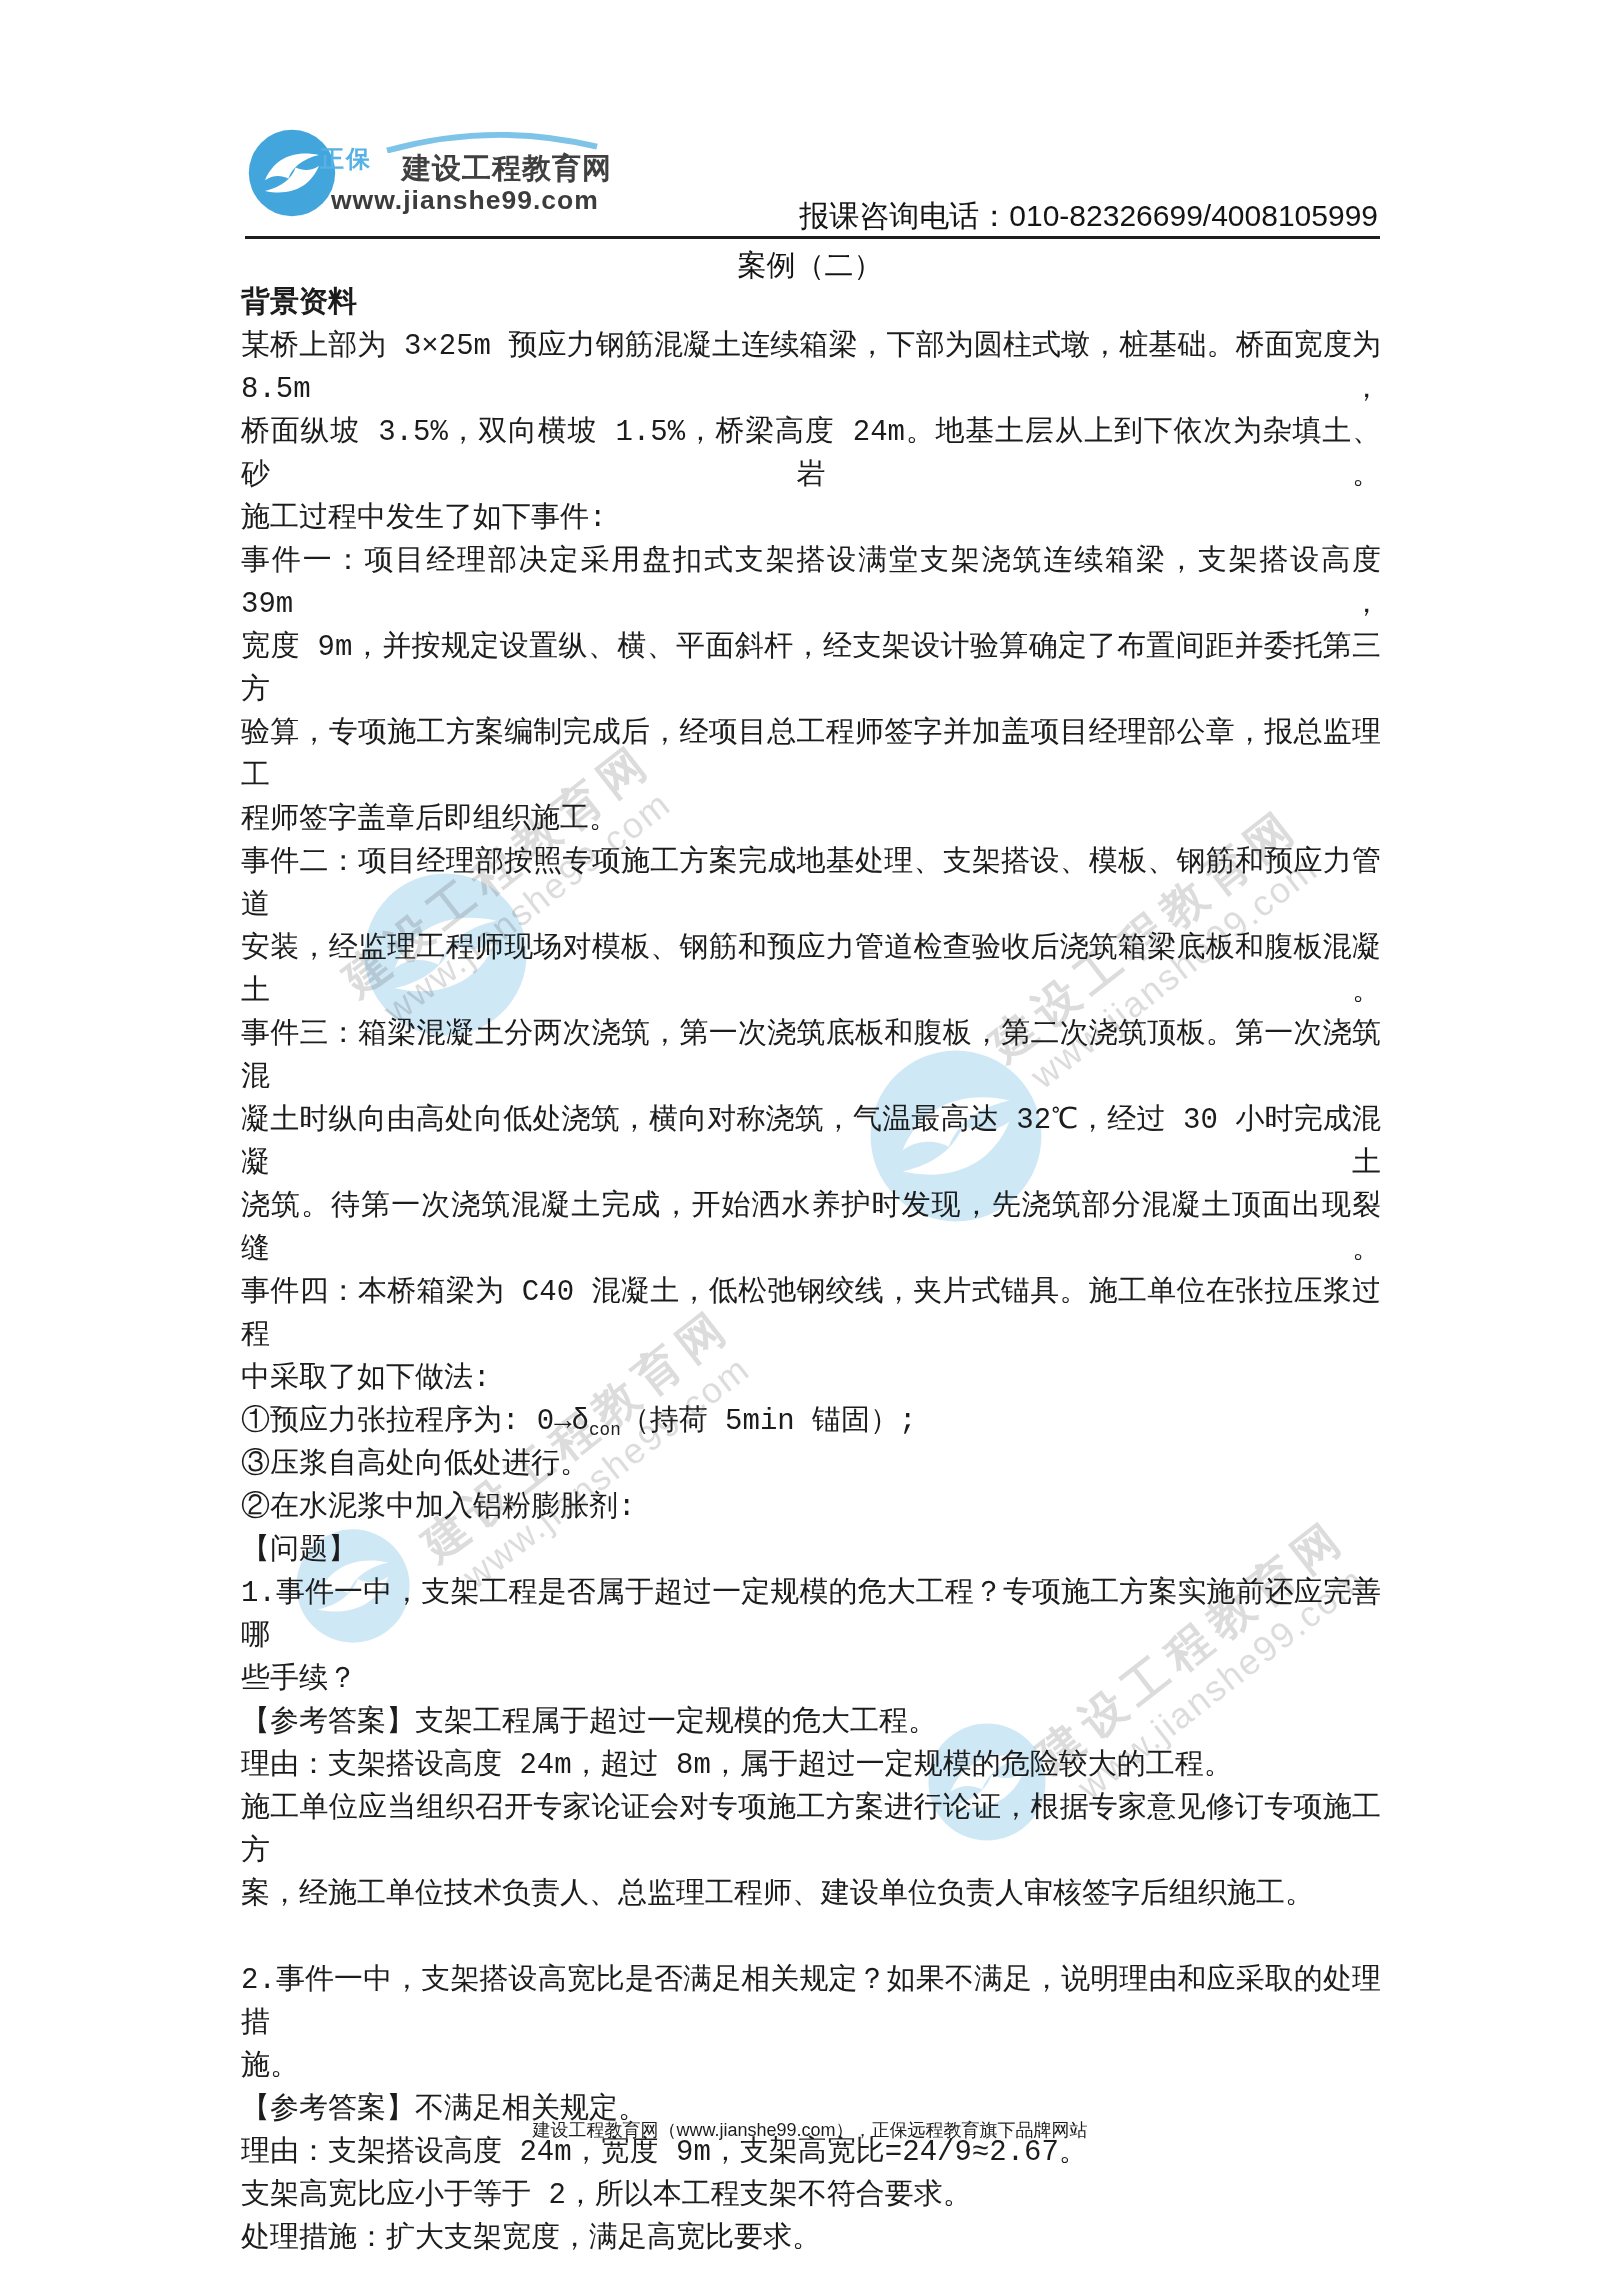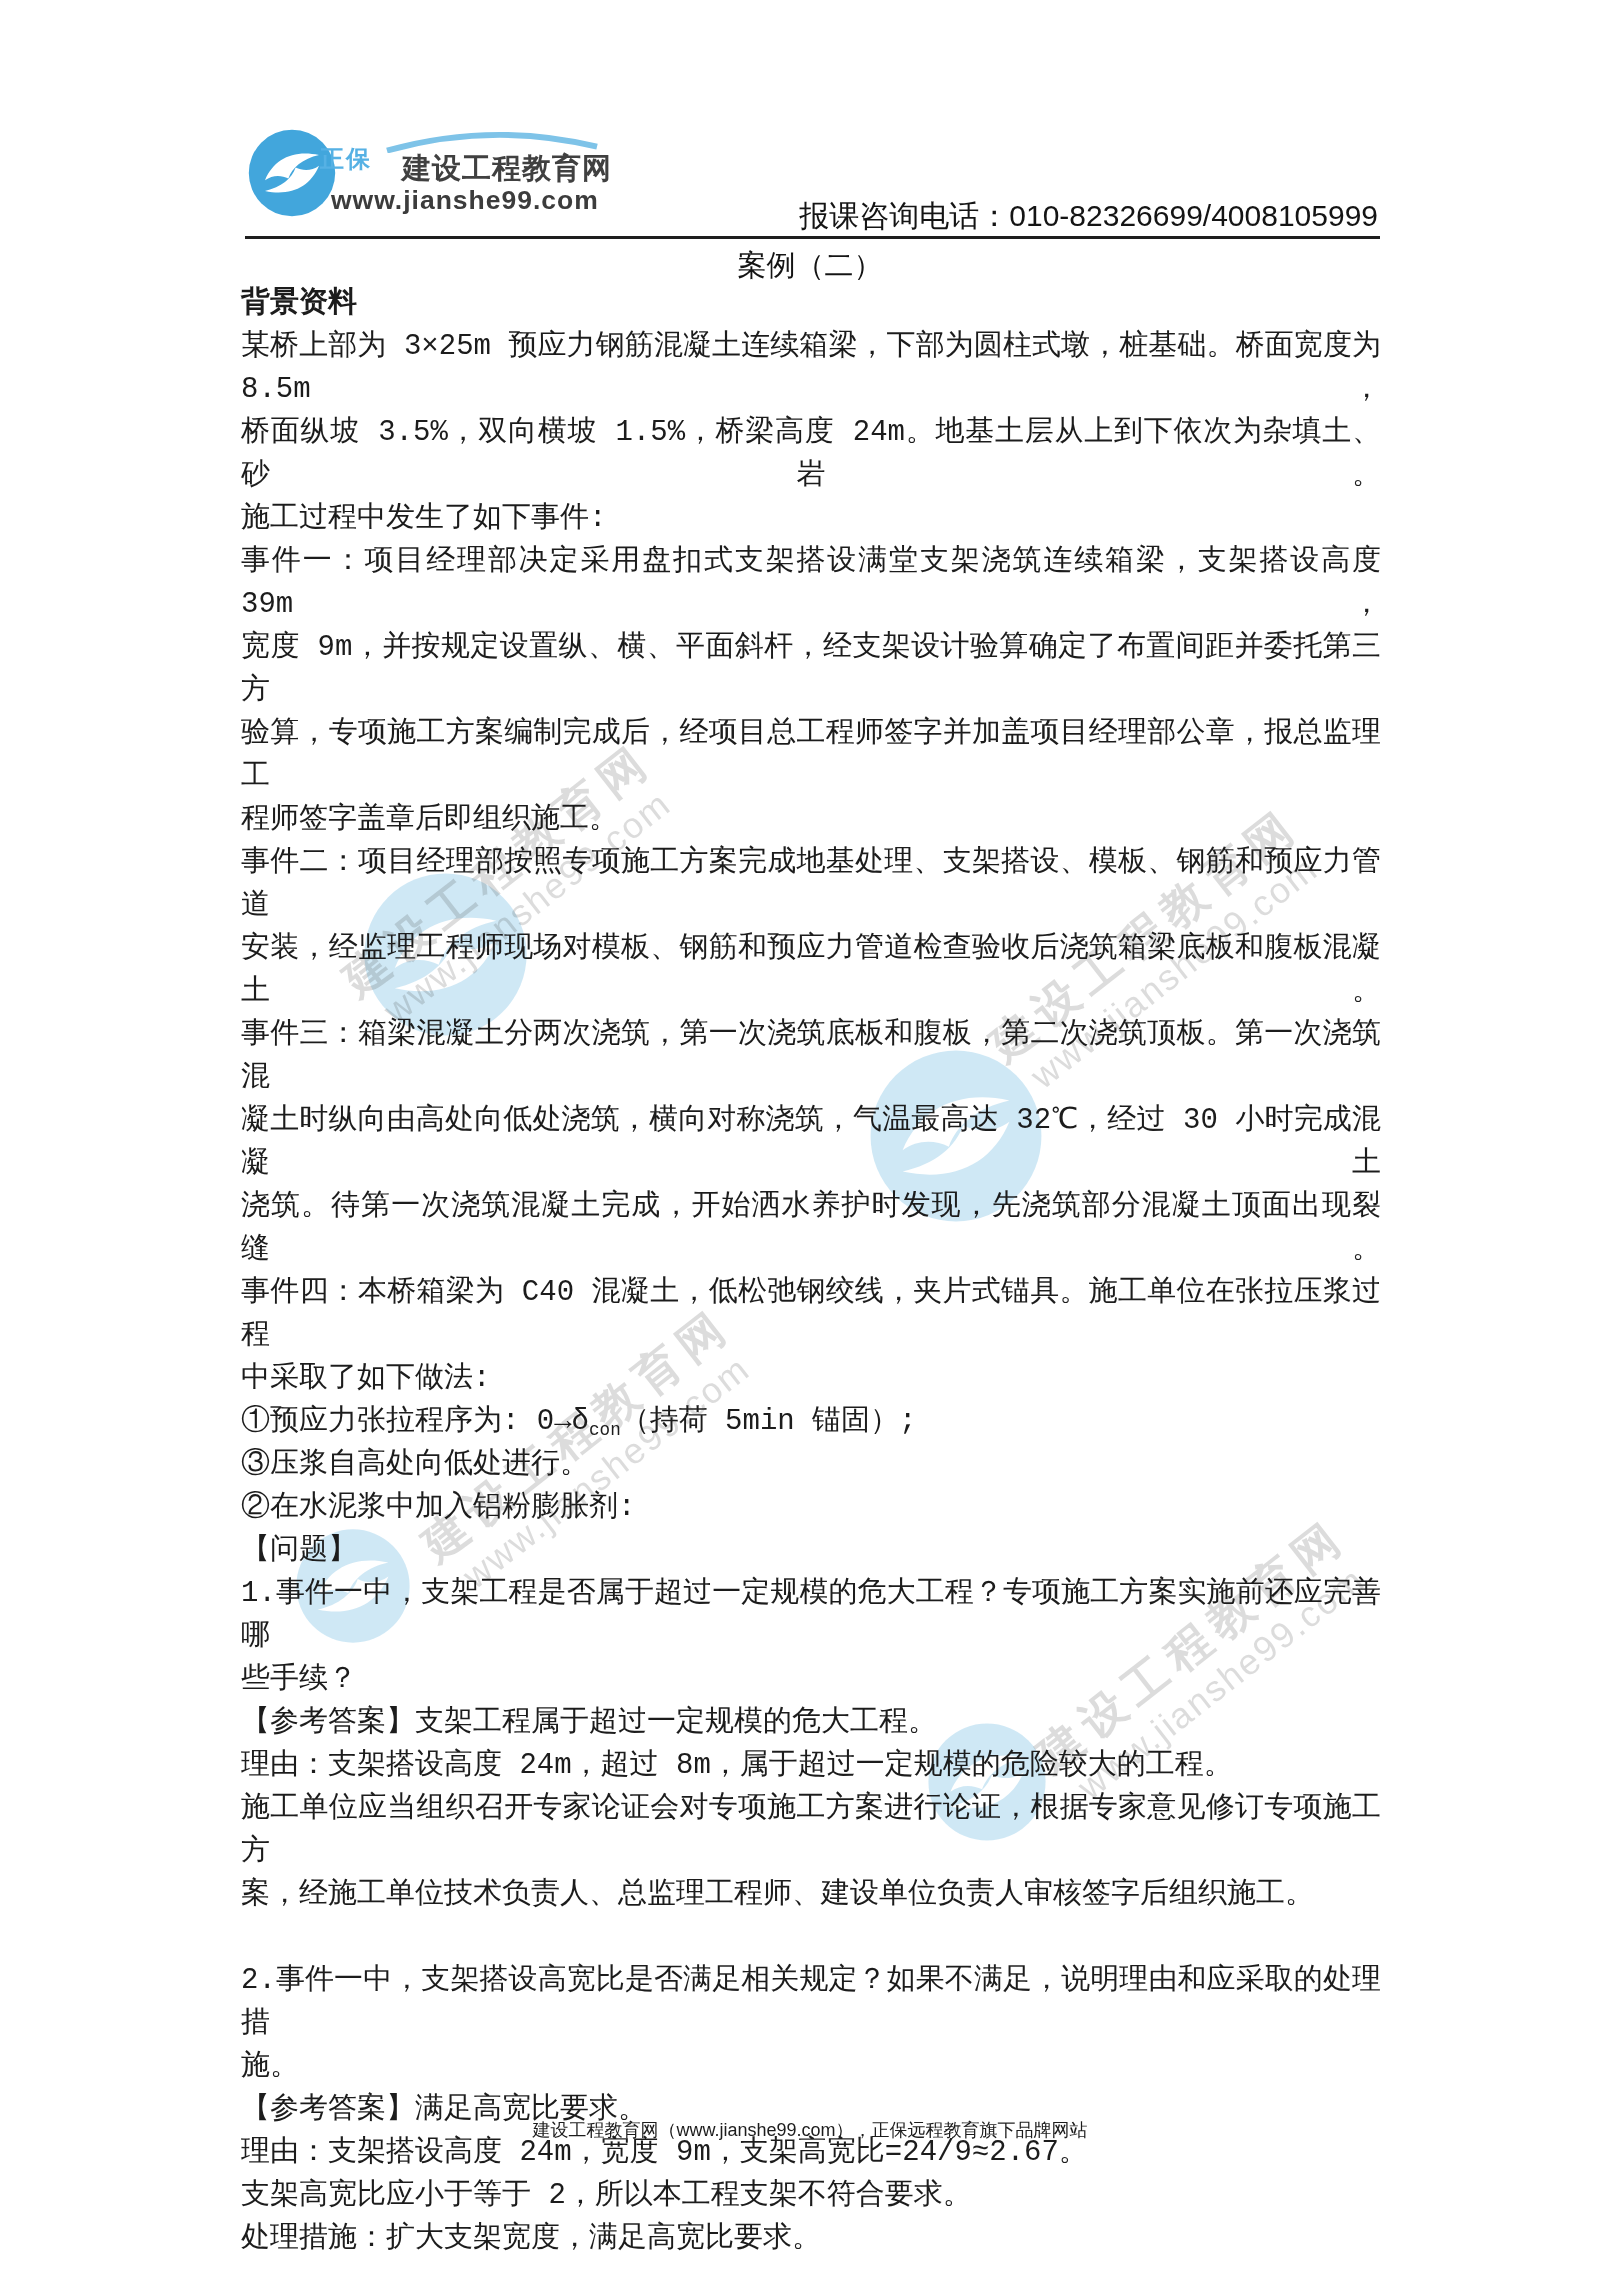--- a/index.html
+++ b/index.html
@@ -126,21 +126,21 @@
     <div class="ln">【问题】</div>
     <div class="ln j">1.事件一中，支架工程是否属于超过一定规模的危大工程？专项施工方案实施前还应完善哪</div>
     <div class="ln">些手续？</div>
     <div class="ln">【参考答案】支架工程属于超过一定规模的危大工程。</div>
     <div class="ln">理由：支架搭设高度 24m，超过 8m，属于超过一定规模的危险较大的工程。</div>
     <div class="ln j">施工单位应当组织召开专家论证会对专项施工方案进行论证，根据专家意见修订专项施工方</div>
     <div class="ln">案，经施工单位技术负责人、总监理工程师、建设单位负责人审核签字后组织施工。</div>
     <div class="ln blank"></div>
     <div class="ln j">2.事件一中，支架搭设高宽比是否满足相关规定？如果不满足，说明理由和应采取的处理措</div>
     <div class="ln">施。</div>
-    <div class="ln">【参考答案】满足高宽比要求。</div>
+    <div class="ln">【参考答案】不满足相关规定。</div>
     <div class="ln">理由：支架搭设高度 24m，宽度 9m，支架高宽比=24/9≈2.67。</div>
     <div class="ln">支架高宽比应小于等于 2，所以本工程支架不符合要求。</div>
     <div class="ln">处理措施：扩大支架宽度，满足高宽比要求。</div>
     <div class="ln blank"></div>
     <div class="ln">3.事件二中，筑混凝土之前遗漏了哪些验收程序和工序？</div>
 
   </div>
 
   <div class="ftr">建设工程教育网（www.jianshe99.com），正保远程教育旗下品牌网站</div>
 

